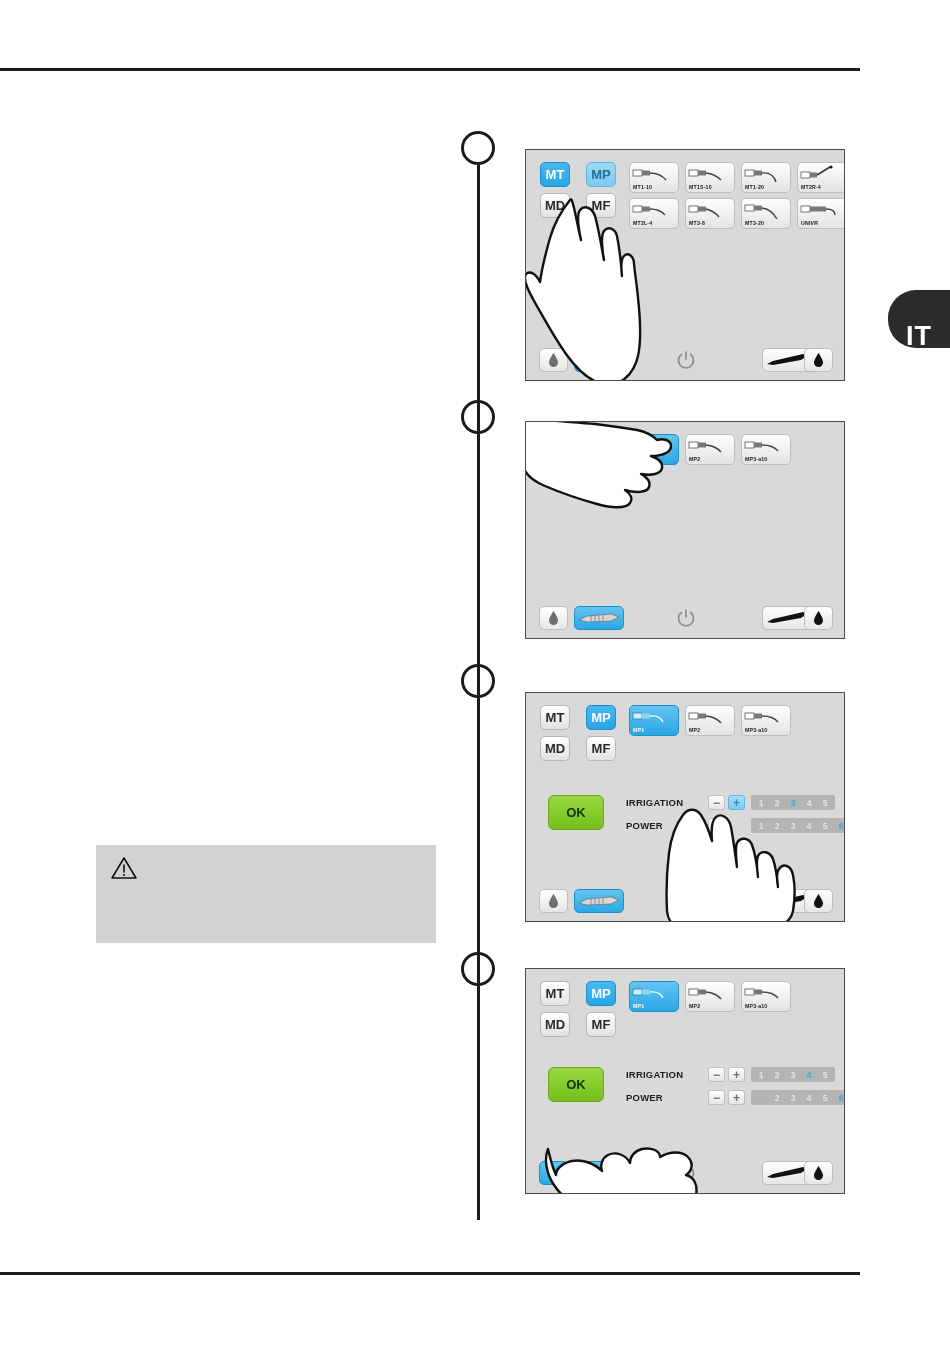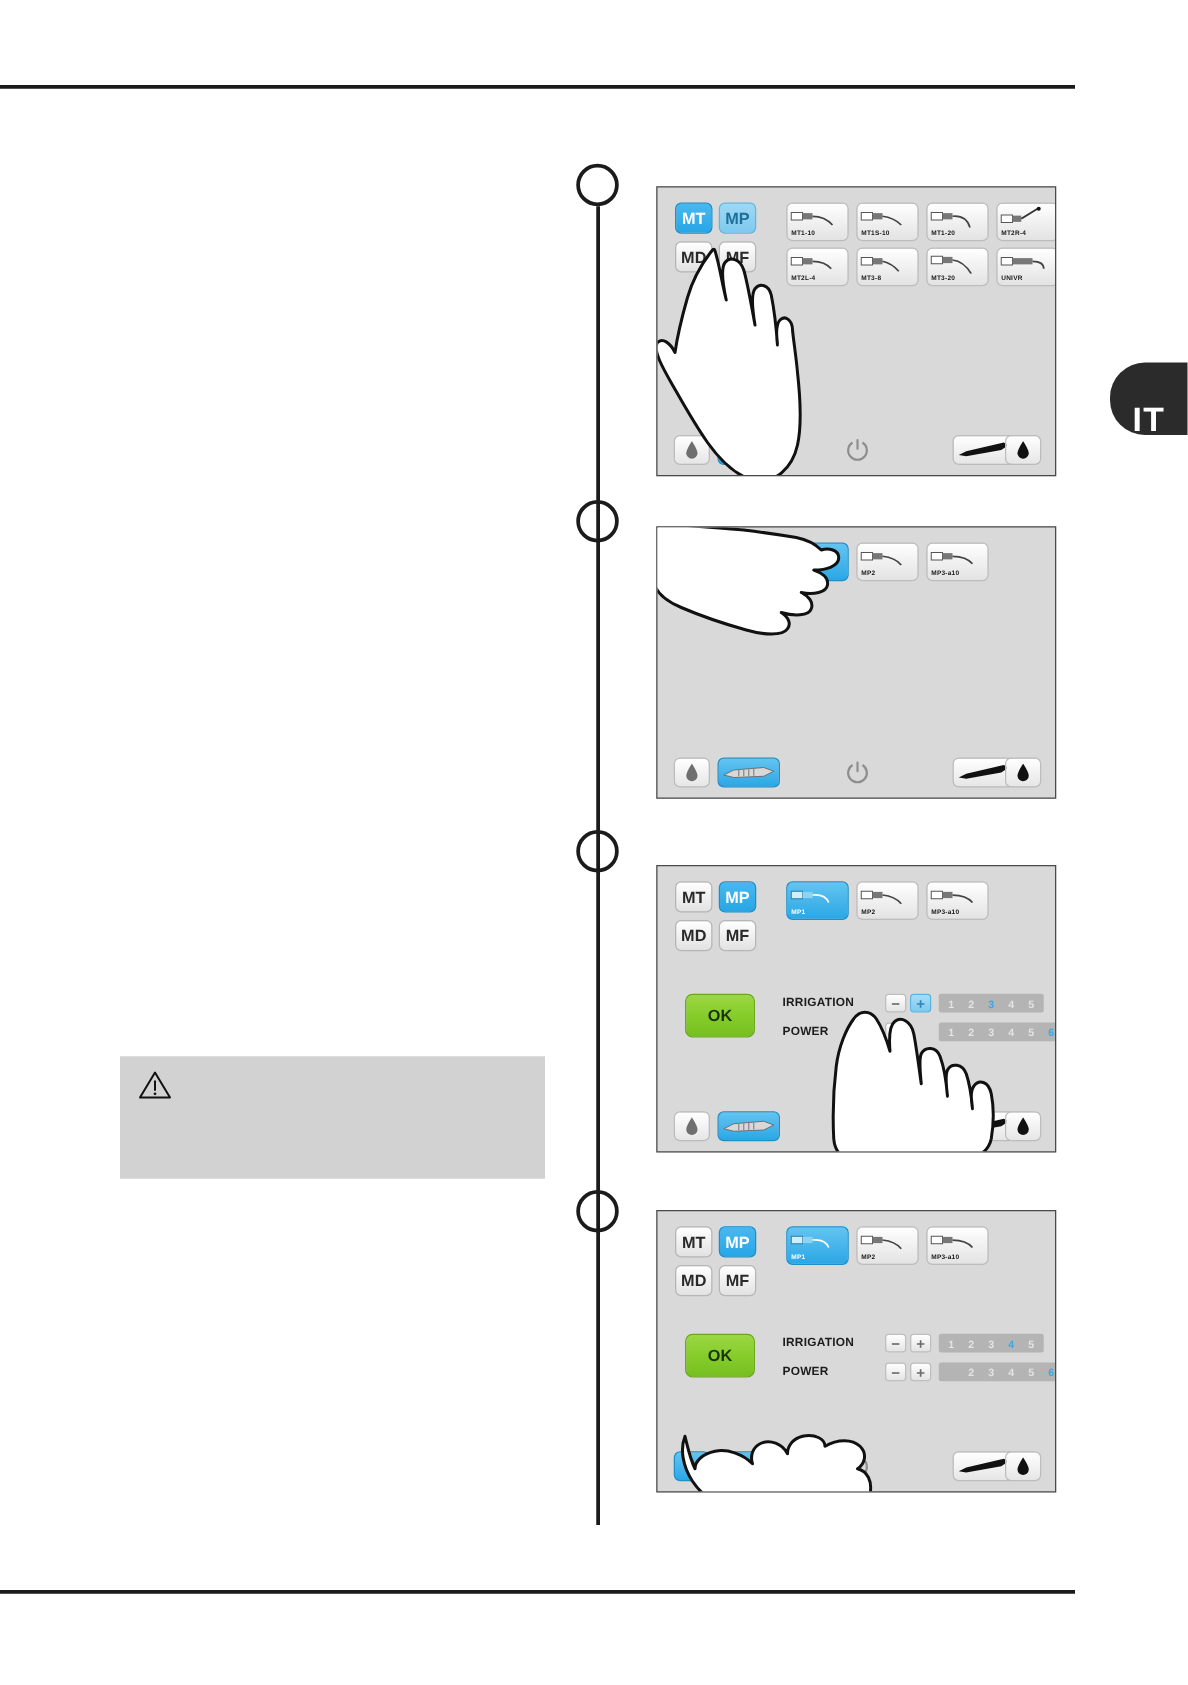--- a/index.html
+++ b/index.html
@@ -43,21 +43,21 @@
     background:#d9d9d9;border:1px solid #4a4a4a;box-sizing:border-box;
     overflow:hidden;
   }
   #screen-1{left:525px;top:149px;height:232px;}
   #screen-2{left:525px;top:421px;height:218px;}
   #screen-3{left:525px;top:692px;height:230px;}
   #screen-4{left:525px;top:968px;height:226px;}
 
   
   .mode-grid{position:absolute;display:grid;grid-template-columns:repeat(2,30px);
-    grid-auto-rows:25px;gap:6px 5px;}
+    grid-auto-rows:25px;gap:6px 16px;}
   .mode-btn{
     width:30px;height:25px;border-radius:5px;background:linear-gradient(#ffffff,#e2e2e2);
     border:1px solid #b6b6b6;box-sizing:border-box;
     display:flex;align-items:center;justify-content:center;
     font-size:13px;font-weight:bold;color:#2a2a2a;
   }
   .mode-btn.sel{background:linear-gradient(#49b8ee,#27a6e6);border-color:#1d8fc9;color:#ffffff;}
   .mode-btn.press{background:linear-gradient(#9ed8f4,#7ec9ef);border-color:#5fb6e2;color:#1f6f99;}
 
   

